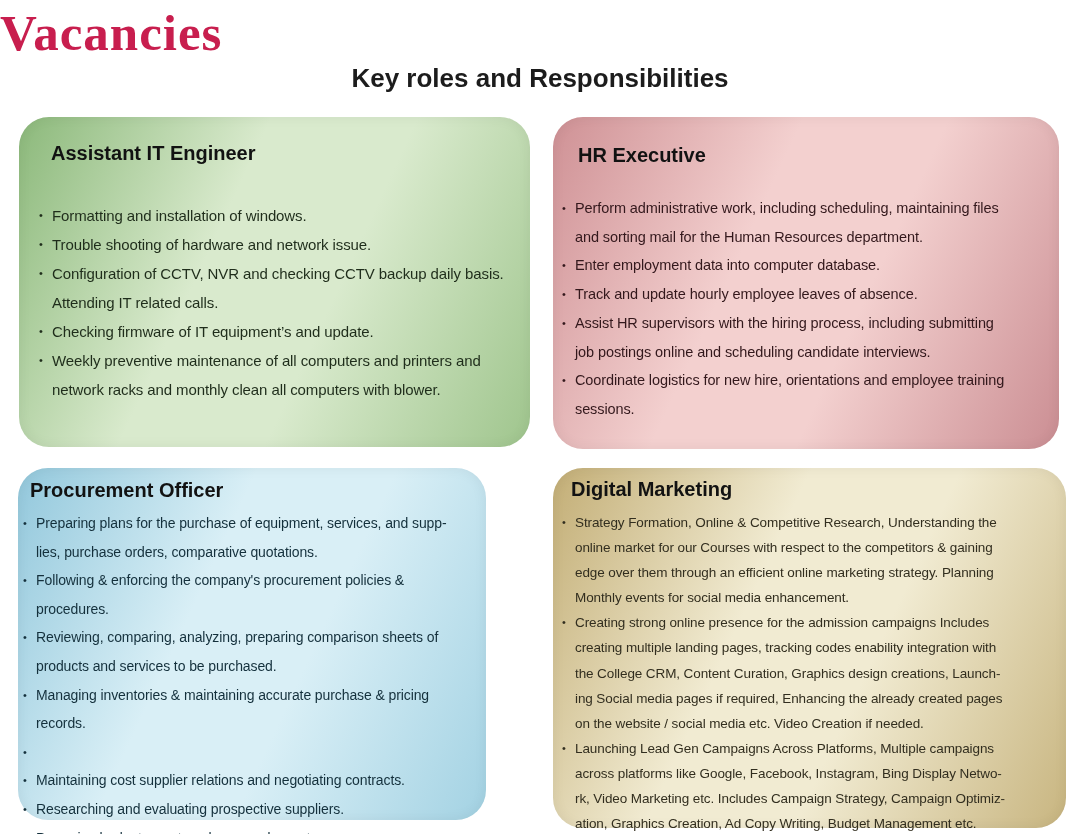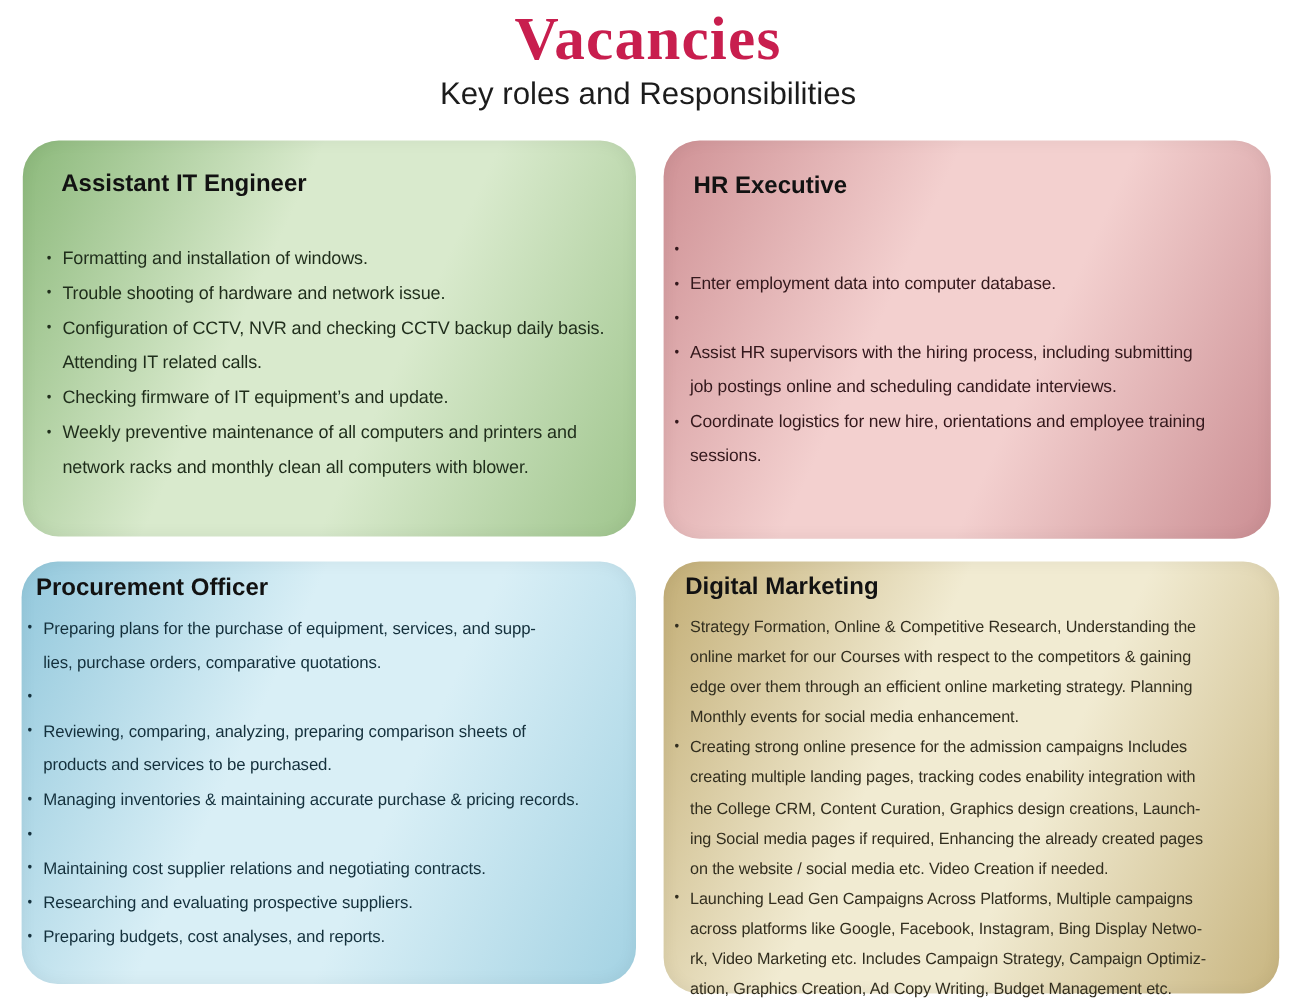--- a/index.html
+++ b/index.html
@@ -8,33 +8,33 @@
     width: 1080px;
     height: 834px;
     background: #ffffff;
     overflow: hidden;
     font-family: "Liberation Sans", sans-serif;
   }
   .main-title {
     position: absolute;
     top: 4px; left: 0; right: 0;
     margin: 0;
-    text-align: center;
+    text-align: left;
     font-family: "Liberation Serif", "DejaVu Serif", serif;
     font-weight: bold;
     font-size: 51px;
     letter-spacing: 1px;
   }
   .sub-title {
     position: absolute;
     top: 63px; left: 0; right: 0;
     margin: 0;
     text-align: center;
     font-family: "Liberation Sans", sans-serif;
-    font-weight: normal;
+    font-weight: bold;
     font-size: 26px;
     color: #1c1c1c;
   }
   .card {
     position: absolute;
     border-radius: 30px;
     box-sizing: border-box;
     box-shadow: inset 0 0 14px rgba(0,0,0,0.06);
   }
   .card h2 {
@@ -69,21 +69,21 @@
   .c-it ul { margin-top: 36px; }
   .c-it li { line-height: 29px; font-size: 15px; }
 
   
   .c-hr { left: 553px; top: 117px; width: 506px; height: 332px; padding: 26px 10px 0 9px; }
   .c-hr h2 { padding-left: 16px; }
   .c-hr ul { margin-top: 27px; }
   .c-hr li { line-height: 28.7px; font-size: 14.5px; }
 
   
-  .c-po { left: 18px; top: 468px; width: 512px; height: 352px; padding: 10px 8px 0 5px; }
+  .c-po { left: 18px; top: 468px; width: 468px; height: 352px; padding: 10px 8px 0 5px; }
   .c-po h2 { padding-left: 7px; }
   .c-po ul { margin-top: 7px; }
   .c-po li { line-height: 28.6px; font-size: 14px; }
 
   
   .c-dm { left: 553px; top: 468px; width: 513px; height: 360px; padding: 9px 8px 12px 9px; }
   .c-dm h2 { padding-left: 9px; }
   .c-dm ul { margin-top: 9px; }
   .c-dm li { line-height: 25.1px; font-size: 13.5px; }
 </style>
@@ -121,27 +121,30 @@
 network racks and monthly clean all computers with blower.</span>
         </li>
       </ul>
   </div>
 
   <div class="card c-hr" style="background: linear-gradient(115deg, rgb(207, 145, 149) 0%, rgb(243, 208, 207) 38%, rgb(243, 208, 207) 60%, rgb(203, 142, 147) 100%); color: rgb(51, 24, 28);">
     <h2>HR Executive</h2>
     <ul>
         <li>
           <span class="marker">•</span>
+          <span class="btext">Perform administrative work, including scheduling, maintaining files
+and sorting mail for the Human Resources department.</span>
         </li>
         <li>
           <span class="marker">•</span>
           <span class="btext">Enter employment data into computer database.</span>
         </li>
         <li>
           <span class="marker">•</span>
+          <span class="btext">Track and update hourly employee leaves of absence.</span>
         </li>
         <li>
           <span class="marker">•</span>
           <span class="btext">Assist HR supervisors with the hiring process, including submitting
 job postings online and scheduling candidate interviews.</span>
         </li>
         <li>
           <span class="marker">•</span>
           <span class="btext">Coordinate logistics for new hire, orientations and employee training
 sessions.</span>
@@ -152,20 +155,21 @@
   <div class="card c-po" style="background: linear-gradient(115deg, rgb(147, 200, 220) 0%, rgb(217, 239, 246) 38%, rgb(217, 239, 246) 60%, rgb(163, 210, 227) 100%); color: rgb(20, 48, 60);">
     <h2>Procurement Officer</h2>
     <ul>
         <li>
           <span class="marker">•</span>
           <span class="btext">Preparing plans for the purchase of equipment, services, and supp-
 lies, purchase orders, comparative quotations.</span>
         </li>
         <li>
           <span class="marker">•</span>
+          <span class="btext">Following &amp; enforcing the company's procurement policies &amp; procedures.</span>
         </li>
         <li>
           <span class="marker">•</span>
           <span class="btext">Reviewing, comparing, analyzing, preparing comparison sheets of
 products and services to be purchased.</span>
         </li>
         <li>
           <span class="marker">•</span>
           <span class="btext">Managing inventories &amp; maintaining accurate purchase &amp; pricing records.</span>
         </li>

